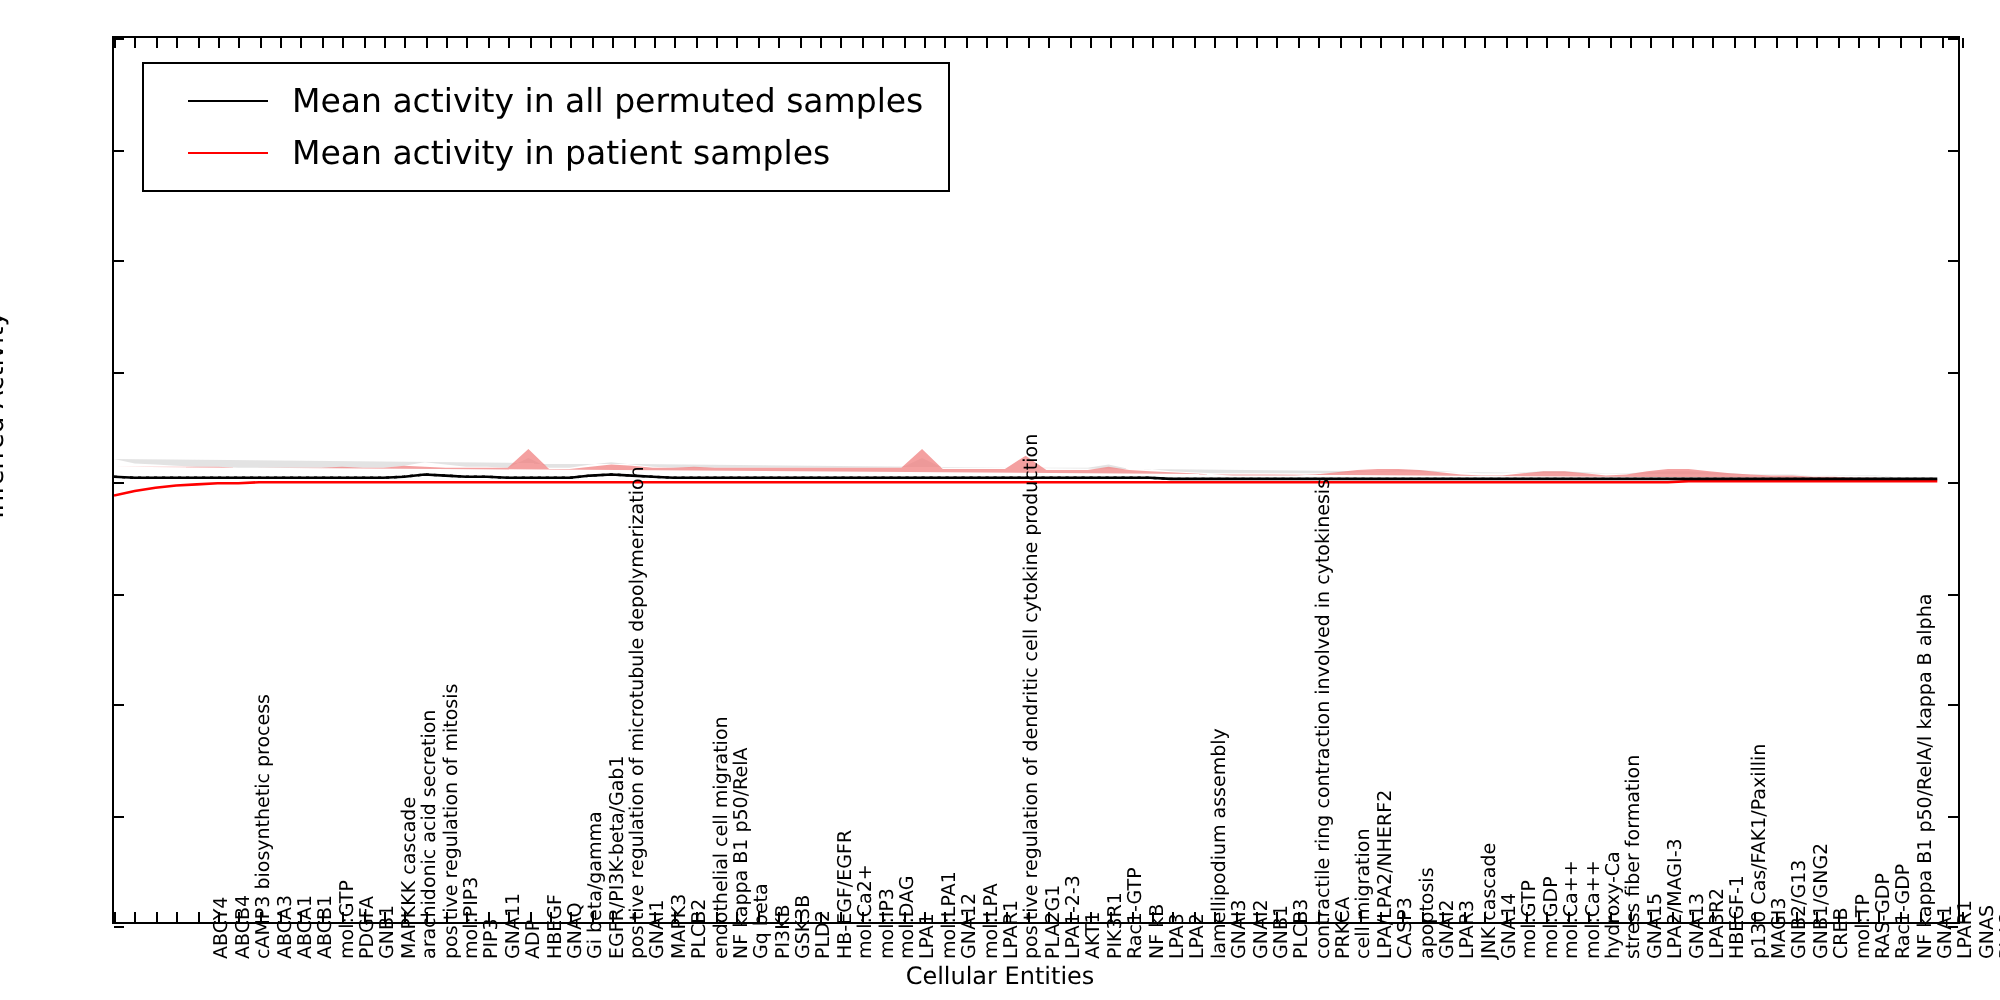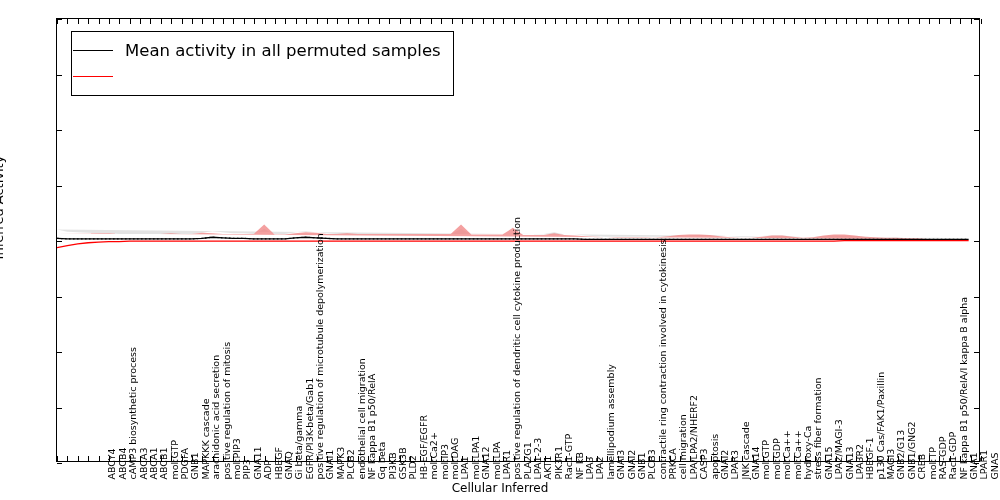--- a/index.html
+++ b/index.html
@@ -23,21 +23,21 @@
   #xlabel{position:absolute;left:0;top:481px;width:1000px;text-align:center;
           font-size:12px;color:#000;}
   .ytickmark{position:absolute;left:0;width:5px;height:1px;background:#000;}
   .ytickmarkR{position:absolute;right:0;width:5px;height:1px;background:#000;}
 
   .xtickmark{position:absolute;bottom:0;width:1px;height:5px;background:#000;}
   .xtickmarkT{position:absolute;top:0;width:1px;height:5px;background:#000;}
 
   
   #legend{position:absolute;left:14px;top:12px;background:#fff;
-          border:1.1px solid #000;padding:5px 12px 6px 1px;z-index:40;}
+          border:1.1px solid #000;padding:5px 12px 6px 22px;z-index:40;}
   .lrow{display:flex;align-items:center;height:26px;}
   .lline{width:40px;height:0;border-top:1.4px solid #000;margin-right:12px;}
   .lline.red{border-top-color:#ff0000;}
   .ltxt{font-size:16.5px;color:#000;white-space:nowrap;}
 
   
   #plot{position:absolute;left:0;top:0;width:100%;height:100%;}
   #plot svg{display:block;width:100%;height:100%;}
 
   
@@ -353,19 +353,20 @@
         <div class="xlab" style="left: 896.254px;">PLA2</div>
       </div>
 
     <div id="legend">
       <div class="lrow">
         <span class="lline"></span>
         <span class="ltxt">Mean activity in all permuted samples</span>
       </div>
       <div class="lrow">
         <span class="lline red"></span>
+        <span class="ltxt">Mean activity in patient samples</span>
       </div>
     </div>
   </div>
 
   <div id="ylabel">Inferred Activity</div>
-  <div id="xlabel">Cellular Inferred</div>
+  <div id="xlabel">Cellular Entities</div>
 </div>
 
 </body></html>

